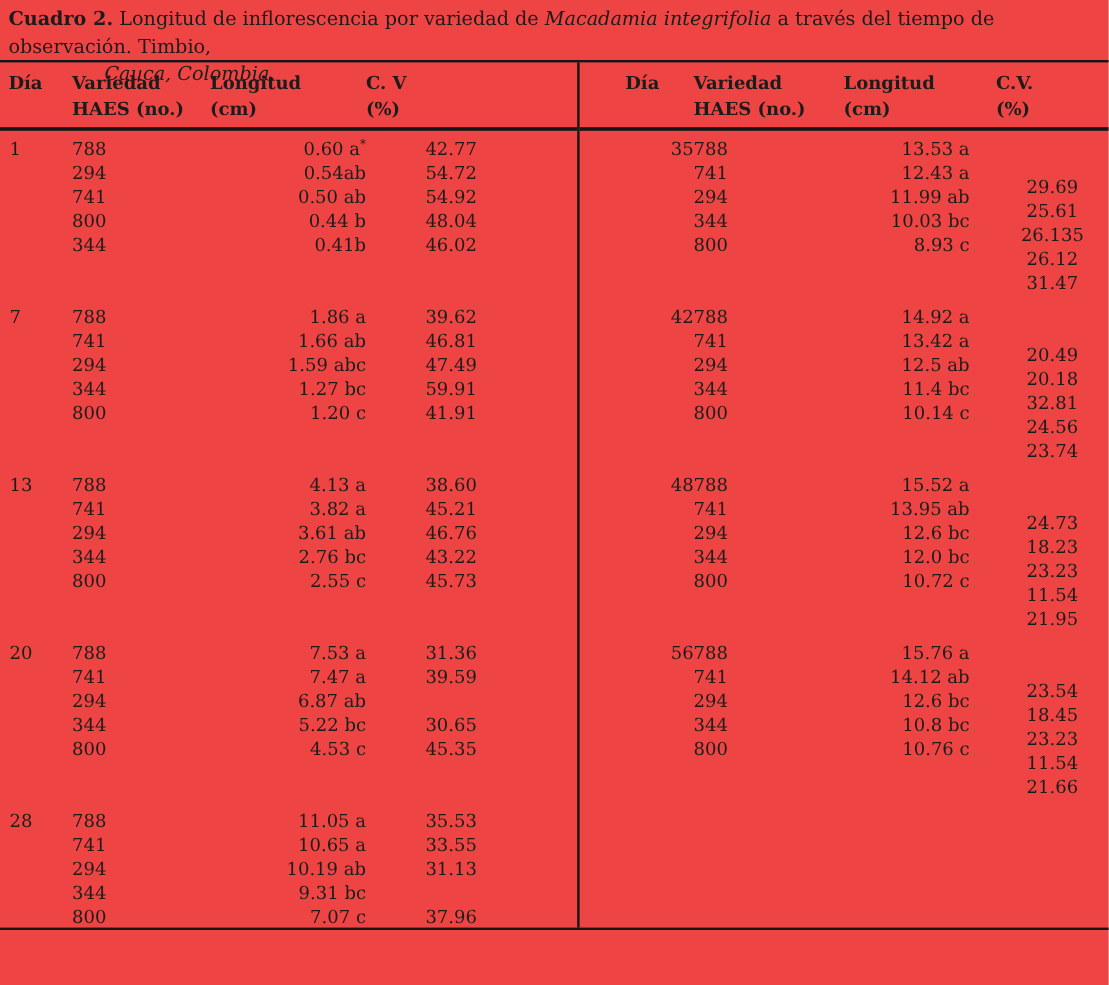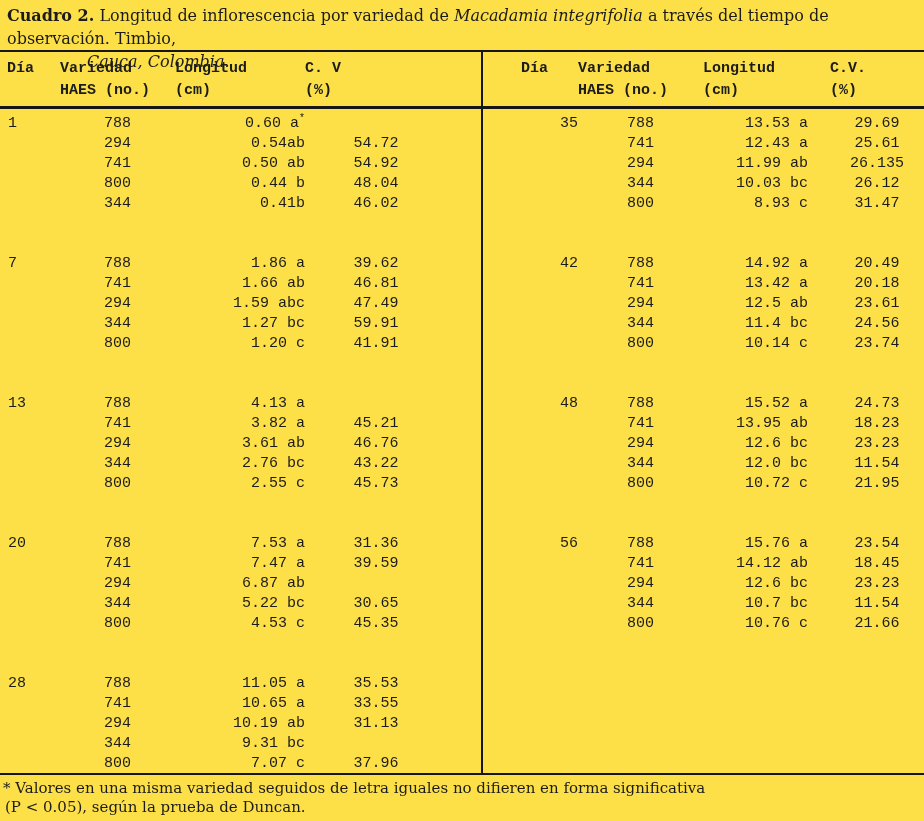--- a/index.html
+++ b/index.html
@@ -1,18 +1,18 @@
 <!DOCTYPE html>
 <html><head>
 <meta charset="utf-8">
 <style>
   html, body { margin: 0; padding: 0; background: #ffffff; }
   .page {
     width: 924px; height: 821px;
-    background: #fde047;
+    background: #ef4444;
     color: #1c1c1c;
     font-family: "DejaVu Serif", "Liberation Serif", serif;
     position: relative;
     overflow: hidden;
     box-sizing: border-box;
   }
 
   
   .caption {
     height: 50px;
@@ -24,21 +24,20 @@
   .caption b { font-weight: bold; }
   .caption .line2 { margin-left: 80px; font-style: italic; }
 
   
   .table-frame {
     height: 725px;
     border-top: 2px solid #161616;
     border-bottom: 2px solid #161616;
     display: flex;
     box-sizing: border-box;
-    font-family: Liberation Mono, monospace;
   }
   .half { box-sizing: border-box; }
   .half-left  { width: 483px; border-right: 2px solid #161616; }
   .half-right { flex: 1; }
 
   
   .thead {
     height: 57px;
     border-bottom: 3px solid #161616;
     box-sizing: border-box;
@@ -58,25 +57,25 @@
   .block { margin-bottom: 40px; }
   .row {
     display: grid;
     line-height: 20px;
     height: 20px;
   }
   .cell { white-space: nowrap; }
   .cell-dia { text-align: left; }
   .half-left  .cell-dia { padding-left: 8px; }
   .half-right .cell-dia { padding-left: 38px; text-align: right; }
-  .cell-var { text-align: center; }
+  .cell-var { text-align: left; }
   .cell-len { text-align: right; }
   .cell-cv  { text-align: center; }
   .half-left  .cell-cv { padding-right: 34px; }
-  .half-right .cell-cv { padding-left: 22px; }
+  .half-right .cell-cv { padding-left: 22px; margin-top: 32px; }
   .half-left  .hcell-cv { padding-right: 34px; }
   .half-right .hcell-cv { padding-left: 22px; }
   .half-left  .hcell-dia { text-align: left; padding-left: 7px; }
   .half-right .hcell-dia { text-align: left; padding-left: 38px; }
 
   sup.star { font-size: 10px; vertical-align: super; line-height: 0; }
 
   
   .footnote {
     padding: 4px 0 0 3px;
@@ -119,20 +118,21 @@
           <div>C. V</div>
           <div class="hl2">(%)</div>
         </div>
       </div>
       <div class="tbody" id="tbody-left">
           <div class="block">
             <div class="row grid-cols">
               <div class="cell cell-dia">1</div>
               <div class="cell cell-var">788</div>
               <div class="cell cell-len">0.60 a<sup class="star">*</sup></div>
+              <div class="cell cell-cv">42.77</div>
             </div>
             <div class="row grid-cols">
               <div class="cell cell-dia"></div>
               <div class="cell cell-var">294</div>
               <div class="cell cell-len">0.54ab</div>
               <div class="cell cell-cv">54.72</div>
             </div>
             <div class="row grid-cols">
               <div class="cell cell-dia"></div>
               <div class="cell cell-var">741</div>
@@ -182,20 +182,21 @@
               <div class="cell cell-var">800</div>
               <div class="cell cell-len">1.20 c</div>
               <div class="cell cell-cv">41.91</div>
             </div>
           </div>
           <div class="block">
             <div class="row grid-cols">
               <div class="cell cell-dia">13</div>
               <div class="cell cell-var">788</div>
               <div class="cell cell-len">4.13 a</div>
+              <div class="cell cell-cv">38.60</div>
             </div>
             <div class="row grid-cols">
               <div class="cell cell-dia"></div>
               <div class="cell cell-var">741</div>
               <div class="cell cell-len">3.82 a</div>
               <div class="cell cell-cv">45.21</div>
             </div>
             <div class="row grid-cols">
               <div class="cell cell-dia"></div>
               <div class="cell cell-var">294</div>
@@ -341,21 +342,21 @@
             <div class="row grid-cols">
               <div class="cell cell-dia"></div>
               <div class="cell cell-var">741</div>
               <div class="cell cell-len">13.42 a</div>
               <div class="cell cell-cv">20.18</div>
             </div>
             <div class="row grid-cols">
               <div class="cell cell-dia"></div>
               <div class="cell cell-var">294</div>
               <div class="cell cell-len">12.5 ab</div>
-              <div class="cell cell-cv">23.61</div>
+              <div class="cell cell-cv">32.81</div>
             </div>
             <div class="row grid-cols">
               <div class="cell cell-dia"></div>
               <div class="cell cell-var">344</div>
               <div class="cell cell-len">11.4 bc</div>
               <div class="cell cell-cv">24.56</div>
             </div>
             <div class="row grid-cols">
               <div class="cell cell-dia"></div>
               <div class="cell cell-var">800</div>
@@ -410,33 +411,29 @@
             </div>
             <div class="row grid-cols">
               <div class="cell cell-dia"></div>
               <div class="cell cell-var">294</div>
               <div class="cell cell-len">12.6 bc</div>
               <div class="cell cell-cv">23.23</div>
             </div>
             <div class="row grid-cols">
               <div class="cell cell-dia"></div>
               <div class="cell cell-var">344</div>
-              <div class="cell cell-len">10.7 bc</div>
+              <div class="cell cell-len">10.8 bc</div>
               <div class="cell cell-cv">11.54</div>
             </div>
             <div class="row grid-cols">
               <div class="cell cell-dia"></div>
               <div class="cell cell-var">800</div>
               <div class="cell cell-len">10.76 c</div>
               <div class="cell cell-cv">21.66</div>
             </div>
           </div>
         </div>
     </div>
 
   </div>
 
-  <div class="footnote">
-    <div class="fline1">* Valores en una misma variedad seguidos de letra iguales no difieren en forma significativa</div>
-    <div class="fline2">(P &lt; 0.05), según la prueba de Duncan.</div>
-  </div>
 
 </div>
 
 </body></html>

